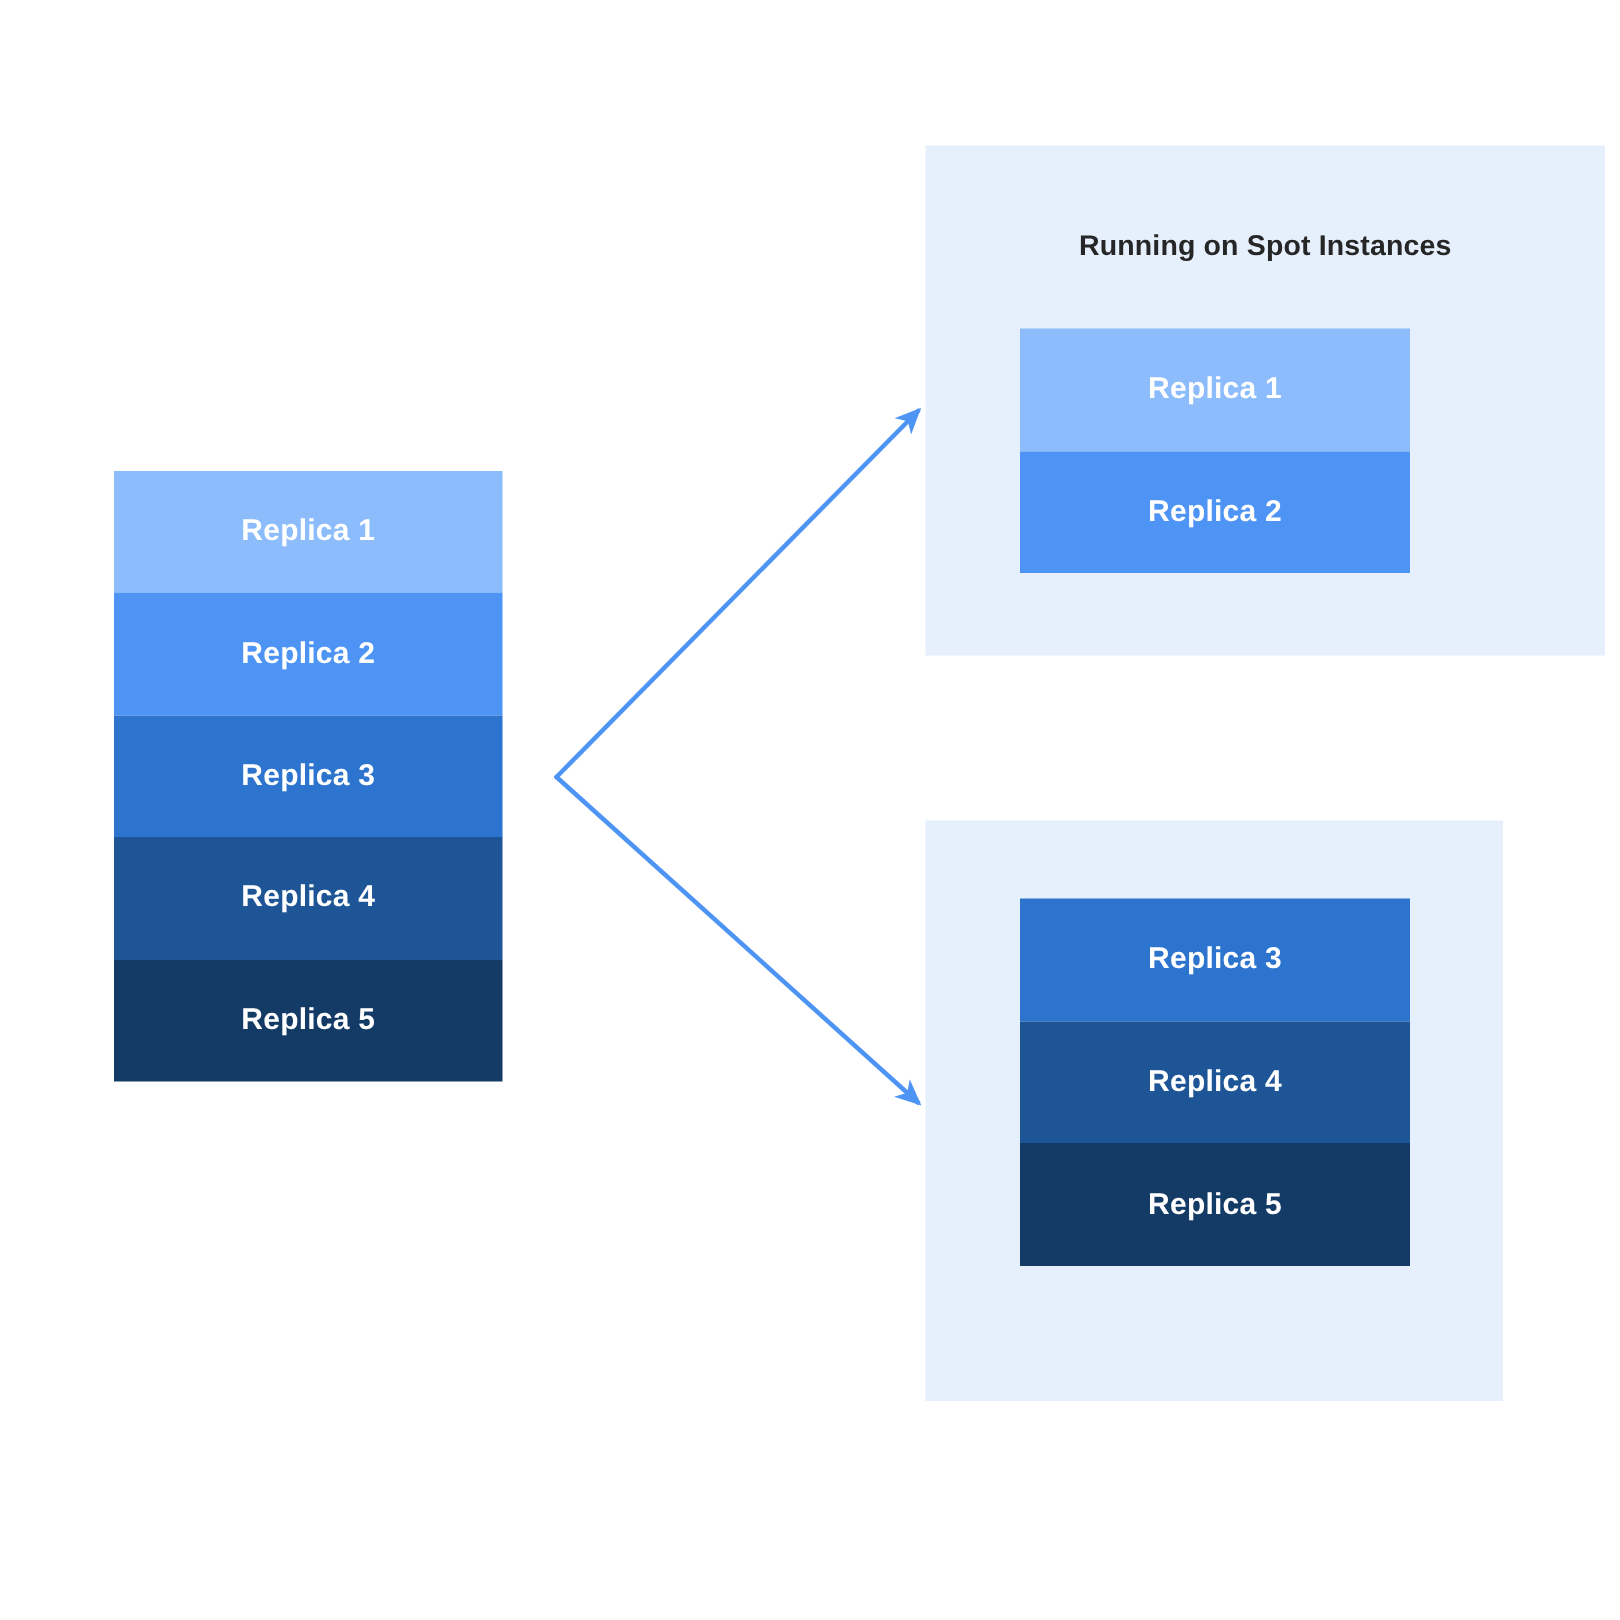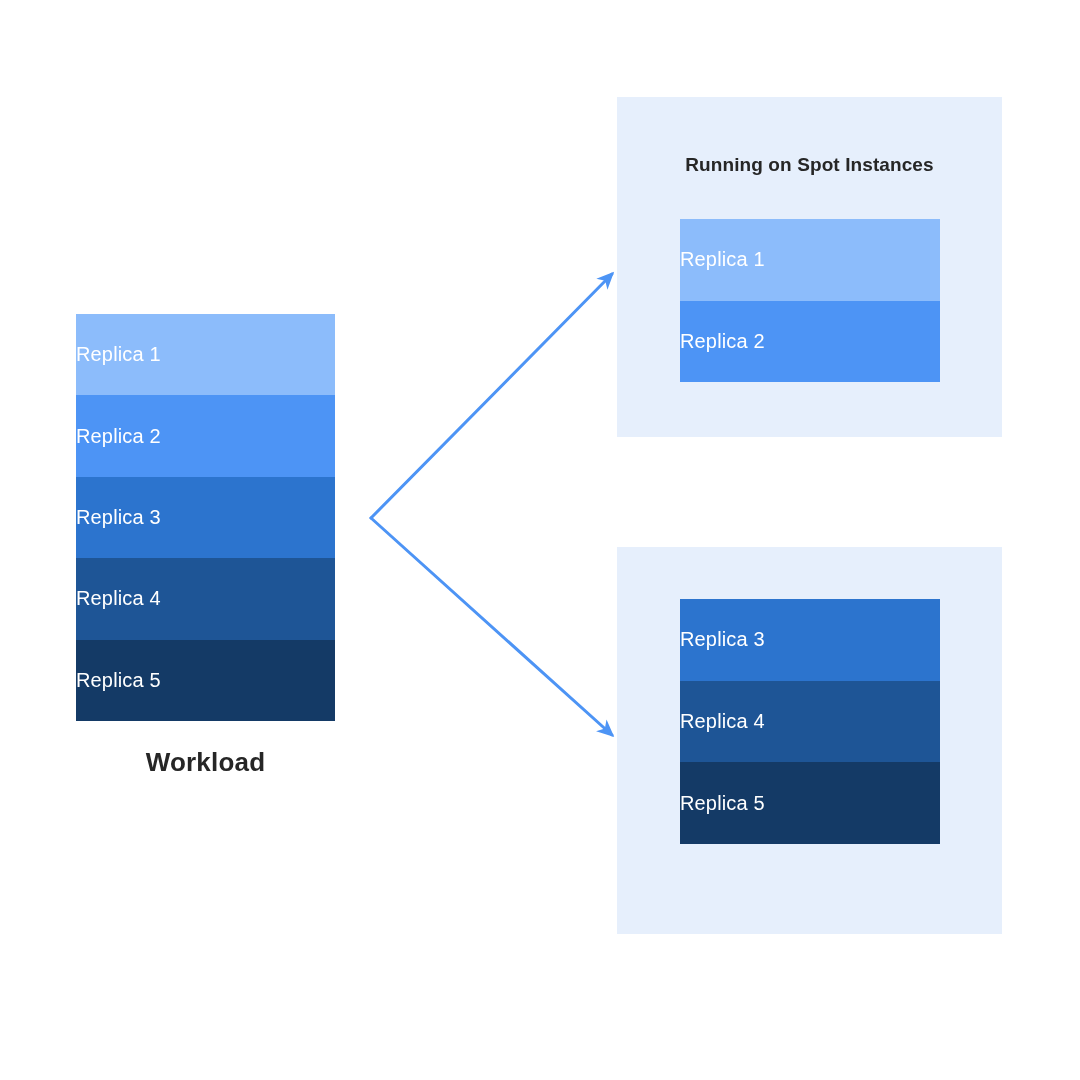--- a/index.html
+++ b/index.html
@@ -40,24 +40,24 @@
   #workload-stack {
     width: 259px;
     height: 407px;
     display: flex;
     flex-direction: column;
   }
   .replica-cell {
     flex: 1 1 0;
     display: flex;
     align-items: center;
-    justify-content: flex-start;
+    justify-content: center;
     color: #ffffff;
     font-size: 20px;
-    font-weight: 400;
+    font-weight: 700;
     letter-spacing: 0.15px;
     box-sizing: border-box;
   }
   #workload-label {
     margin-top: 26px;
     text-align: center;
     font-size: 26px;
     font-weight: 700;
     color: #262626;
     letter-spacing: 0.2px;
@@ -65,21 +65,21 @@
 
   
   .panel {
     position: absolute;
     background: #e6effc;
     box-sizing: border-box;
   }
   #panel-spot {
     left: 617px;
     top: 97px;
-    width: 385px;
+    width: 453px;
     height: 340px;
   }
   #panel-ondemand {
     left: 617px;
     top: 547px;
     width: 385px;
     height: 387px;
   }
   .panel-title {
     position: absolute;
@@ -139,21 +139,20 @@
       <div class="replica-cell" style="background:#2c74ce">
         <span>Replica 3</span>
       </div>
       <div class="replica-cell" style="background:#1e5596">
         <span>Replica 4</span>
       </div>
       <div class="replica-cell" style="background:#143a66">
         <span>Replica 5</span>
       </div>
     </div>
-    <div id="workload-label">Workload</div>
   </div>
 
   <div class="panel" id="panel-spot">
     <div class="panel-title" id="panel-spot-title">Running on Spot Instances</div>
     <div class="panel-stack" id="spot-stack">
       <div class="replica-cell" style="background:#8cbcfb">
         <span>Replica 1</span>
       </div>
       <div class="replica-cell" style="background:#4d94f5">
         <span>Replica 2</span>

